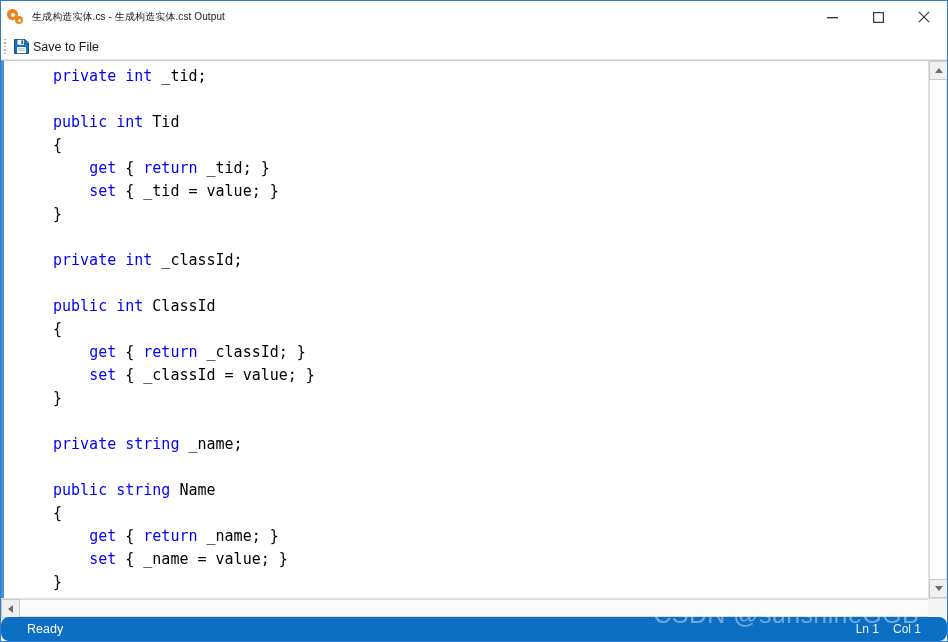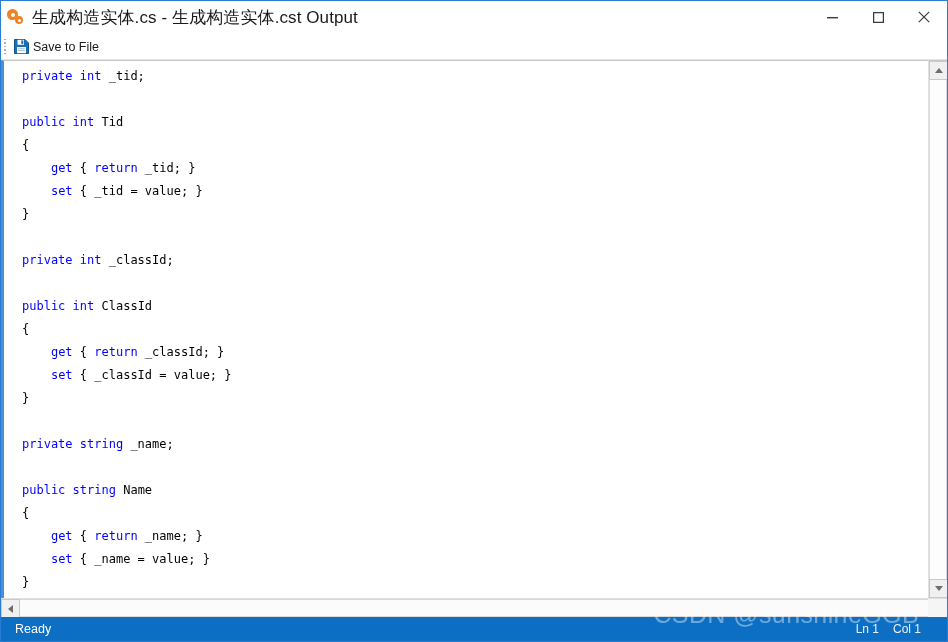--- a/index.html
+++ b/index.html
@@ -71,21 +71,21 @@
   .gear.small::after {
     content: "";
     position: absolute;
     width: 3px; height: 3px;
     background: #ffffff;
     border-radius: 50%;
     left: 2.5px; top: 2.5px;
   }
 
   .title-text {
-    font-size: 17px;
+    font-size: 10px;
     color: #1a1a1a;
     white-space: nowrap;
     letter-spacing: 0.1px;
     font-family: "Liberation Sans", "DejaVu Sans", sans-serif;
   }
 
   .window-buttons {
     margin-left: auto;
     display: flex;
     height: 33px;
@@ -164,25 +164,26 @@
   .code-area {
     flex: 1 1 auto;
     position: relative;
     overflow: hidden;
     background: #ffffff;
     border-left: 3px solid #4a8fd4;
     border-top: 1px solid #c8c8c8;
   }
   .code {
     font-family: "DejaVu Sans Mono", "Liberation Mono", monospace;
-    font-size: 12px;
+    font-size: 15px;
     line-height: 23px;
     color: #000000;
     padding: 4px 12px 0 18px;
     white-space: pre;
+    margin-left: 31px;
     -webkit-font-smoothing: none;
   }
   .kw { color: #0000ff; }
 
   
   .vscroll {
     width: 19px;
     min-width: 19px;
     background: #f5f5f5;
     border-left: 1px solid #e0e0e0;
@@ -240,23 +241,24 @@
 
   
   .statusbar {
     height: 20px;
     min-height: 24px;
     background: #0d6fc4;
     color: #ffffff;
     display: flex;
     align-items: center;
     font-size: 12.5px;
-    padding-left: 14px;
+    padding-left: 26px;
     position: relative;
     font-family: "Liberation Sans", sans-serif;
+    border-radius: 8px;
   }
   .status-right {
     margin-left: auto;
     display: flex;
     align-items: center;
     gap: 14px;
     padding-right: 26px;
     font-size: 12px;
     color: #e7f1fb;
   }

